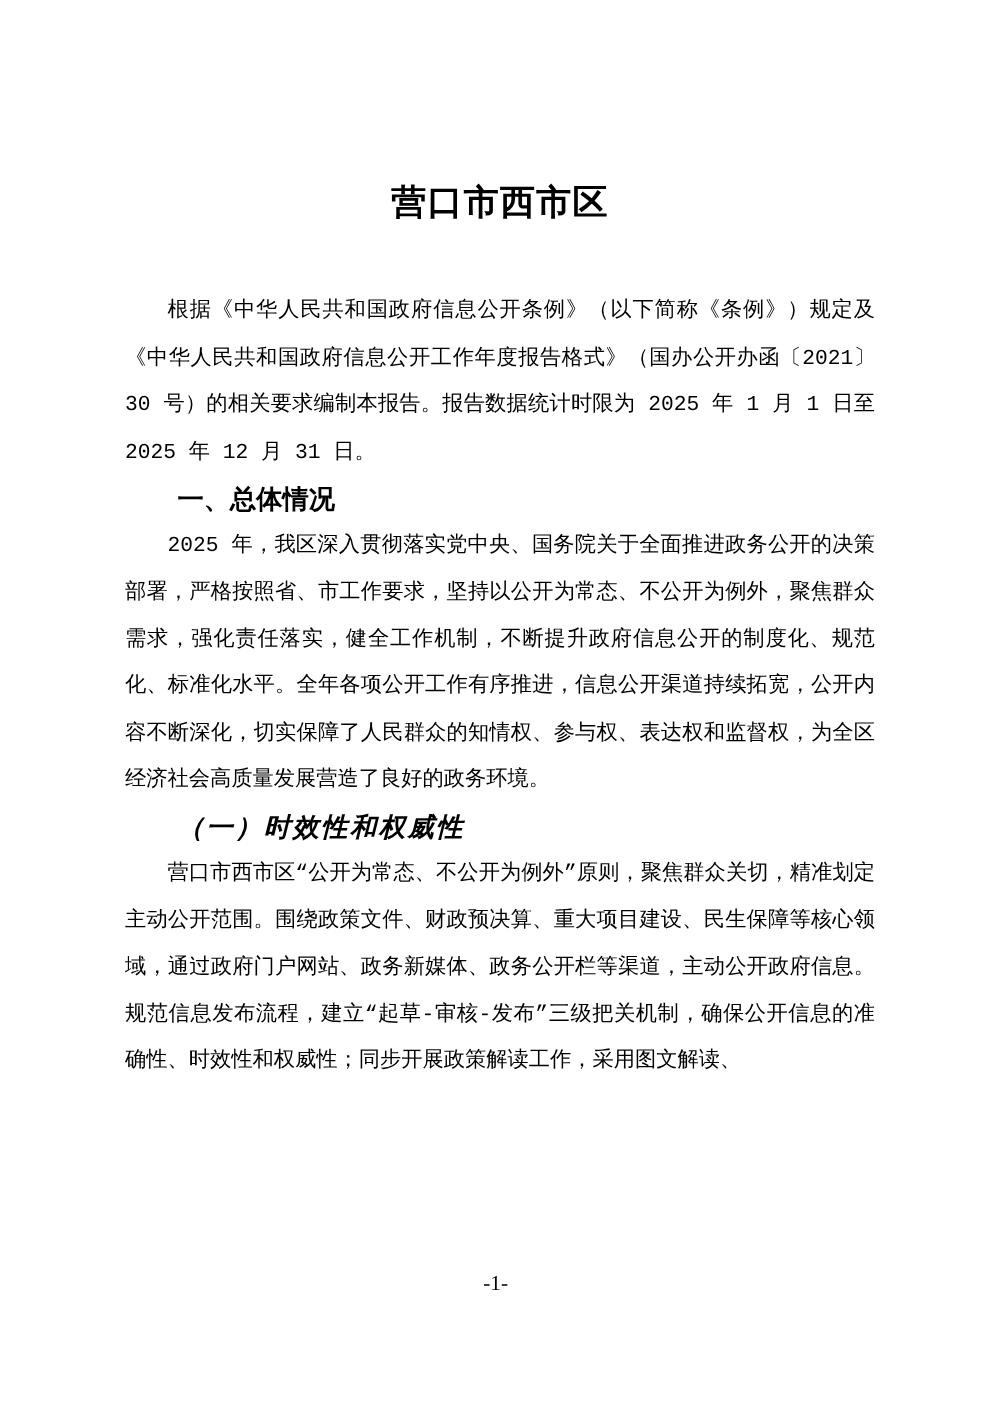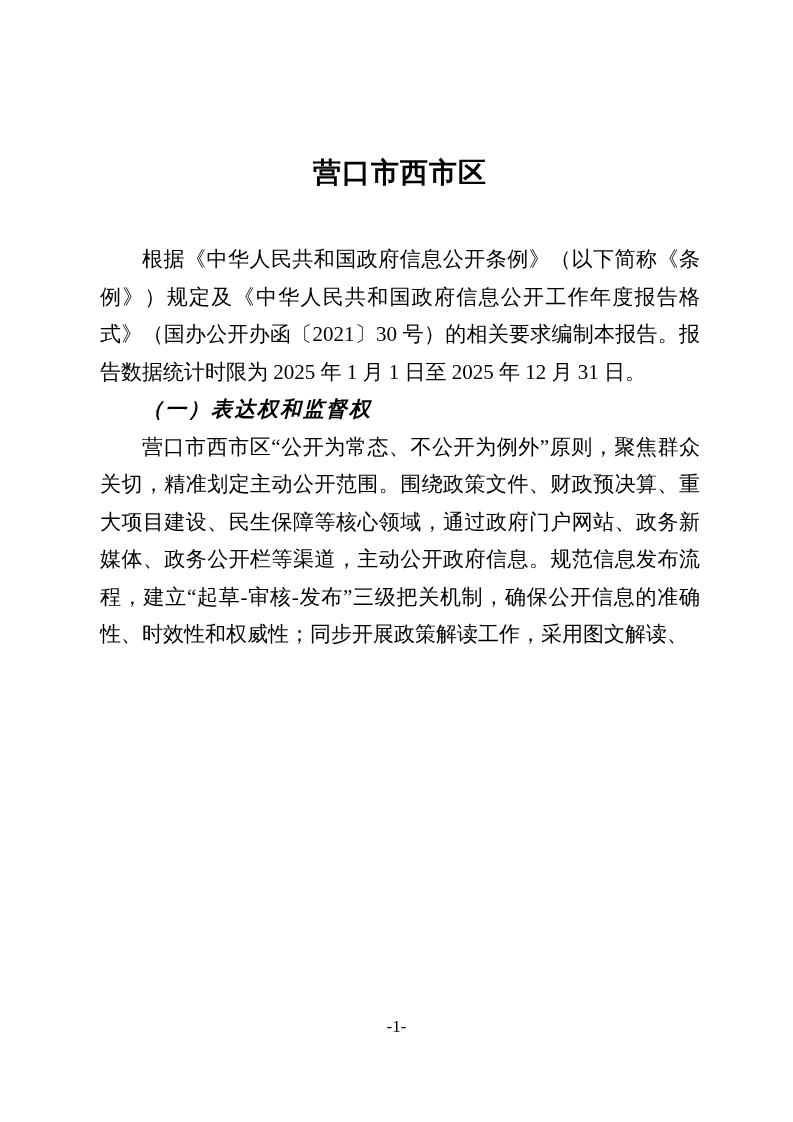--- a/index.html
+++ b/index.html
@@ -10,39 +10,39 @@
     height: 1122px;
     margin: 0 auto;
     background: #ffffff;
     color: #000000;
     font-family: "Liberation Serif", serif;
     overflow: hidden;
   }
   .content {
     position: absolute;
     left: 100px;
-    top: 151px;
+    top: 141px;
     width: 600px;
   }
   .doc-title {
     text-align: center;
     font-weight: bold;
     font-size: 28px;
     line-height: 44px;
     letter-spacing: 1px;
     margin-bottom: 46px;
     font-family: "Liberation Serif", "DejaVu Serif", serif;
   }
   .body-para {
-    font-size: 21px;
+    font-size: 17px;
     line-height: 37.5px;
     text-align: justify;
     text-justify: inter-ideograph;
     text-indent: 2em;
-    font-family: Liberation Serif, serif;
+    font-family: Liberation Mono, monospace;
   }
   .sec-heading {
     font-size: 21px;
     line-height: 37.5px;
     text-indent: 2em;
     font-weight: bold;
     font-family: "Liberation Sans", "DejaVu Sans", sans-serif;
   }
   .sub-heading {
     font-size: 21px;
@@ -66,17 +66,19 @@
 </style>
 </head>
 <body>
 
 <div class="page">
   <div class="content">
     <div class="doc-title">
       <div>营口市西市区</div>
     </div>
     <p class="body-para">根据《中华人民共和国政府信息公开条例》（以下简称《条例》）规定及《中华人民共和国政府信息公开工作年度报告格式》（国办公开办函〔2021〕30 号）的相关要求编制本报告。报告数据统计时限为 2025 年 1 月 1 日至 2025 年 12 月 31 日。</p>
-    <p class="sub-heading">（一）表达权和监督权</p>
+    <p class="sec-heading">一、总体情况</p>
+    <p class="body-para">2025 年，我区深入贯彻落实党中央、国务院关于全面推进政务公开的决策部署，严格按照省、市工作要求，坚持以公开为常态、不公开为例外，聚焦群众需求，强化责任落实，健全工作机制，不断提升政府信息公开的制度化、规范化、标准化水平。全年各项公开工作有序推进，信息公开渠道持续拓宽，公开内容不断深化，切实保障了人民群众的知情权、参与权、表达权和监督权，为全区经济社会高质量发展营造了良好的政务环境。</p>
+    <p class="sub-heading">（一）时效性和权威性</p>
     <p class="body-para">营口市西市区“公开为常态、不公开为例外”原则，聚焦群众关切，精准划定主动公开范围。围绕政策文件、财政预决算、重大项目建设、民生保障等核心领域，通过政府门户网站、政务新媒体、政务公开栏等渠道，主动公开政府信息。规范信息发布流程，建立“起草-审核-发布”三级把关机制，确保公开信息的准确性、时效性和权威性；同步开展政策解读工作，采用图文解读、</p>
   </div>
   <div class="page-number">-1-</div>
 </div>
 
 </body></html>

